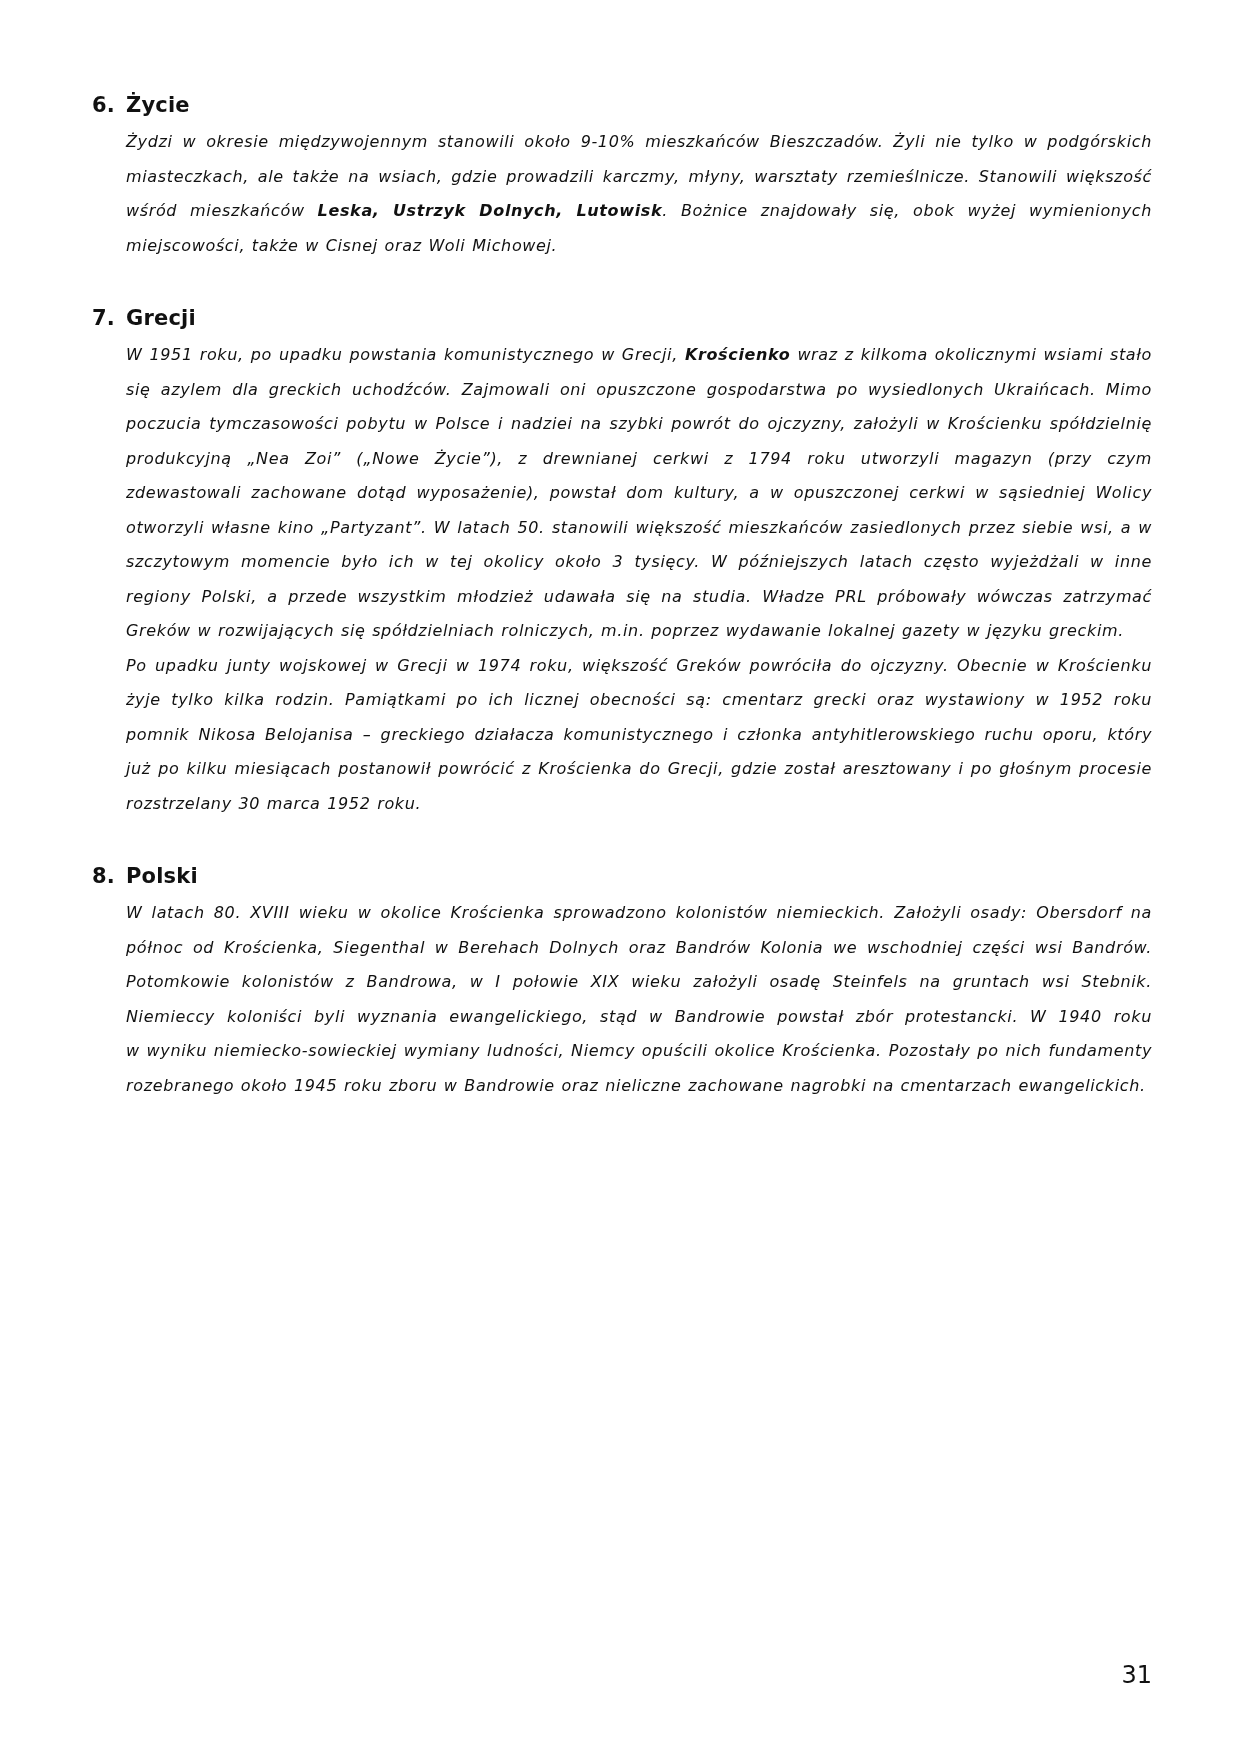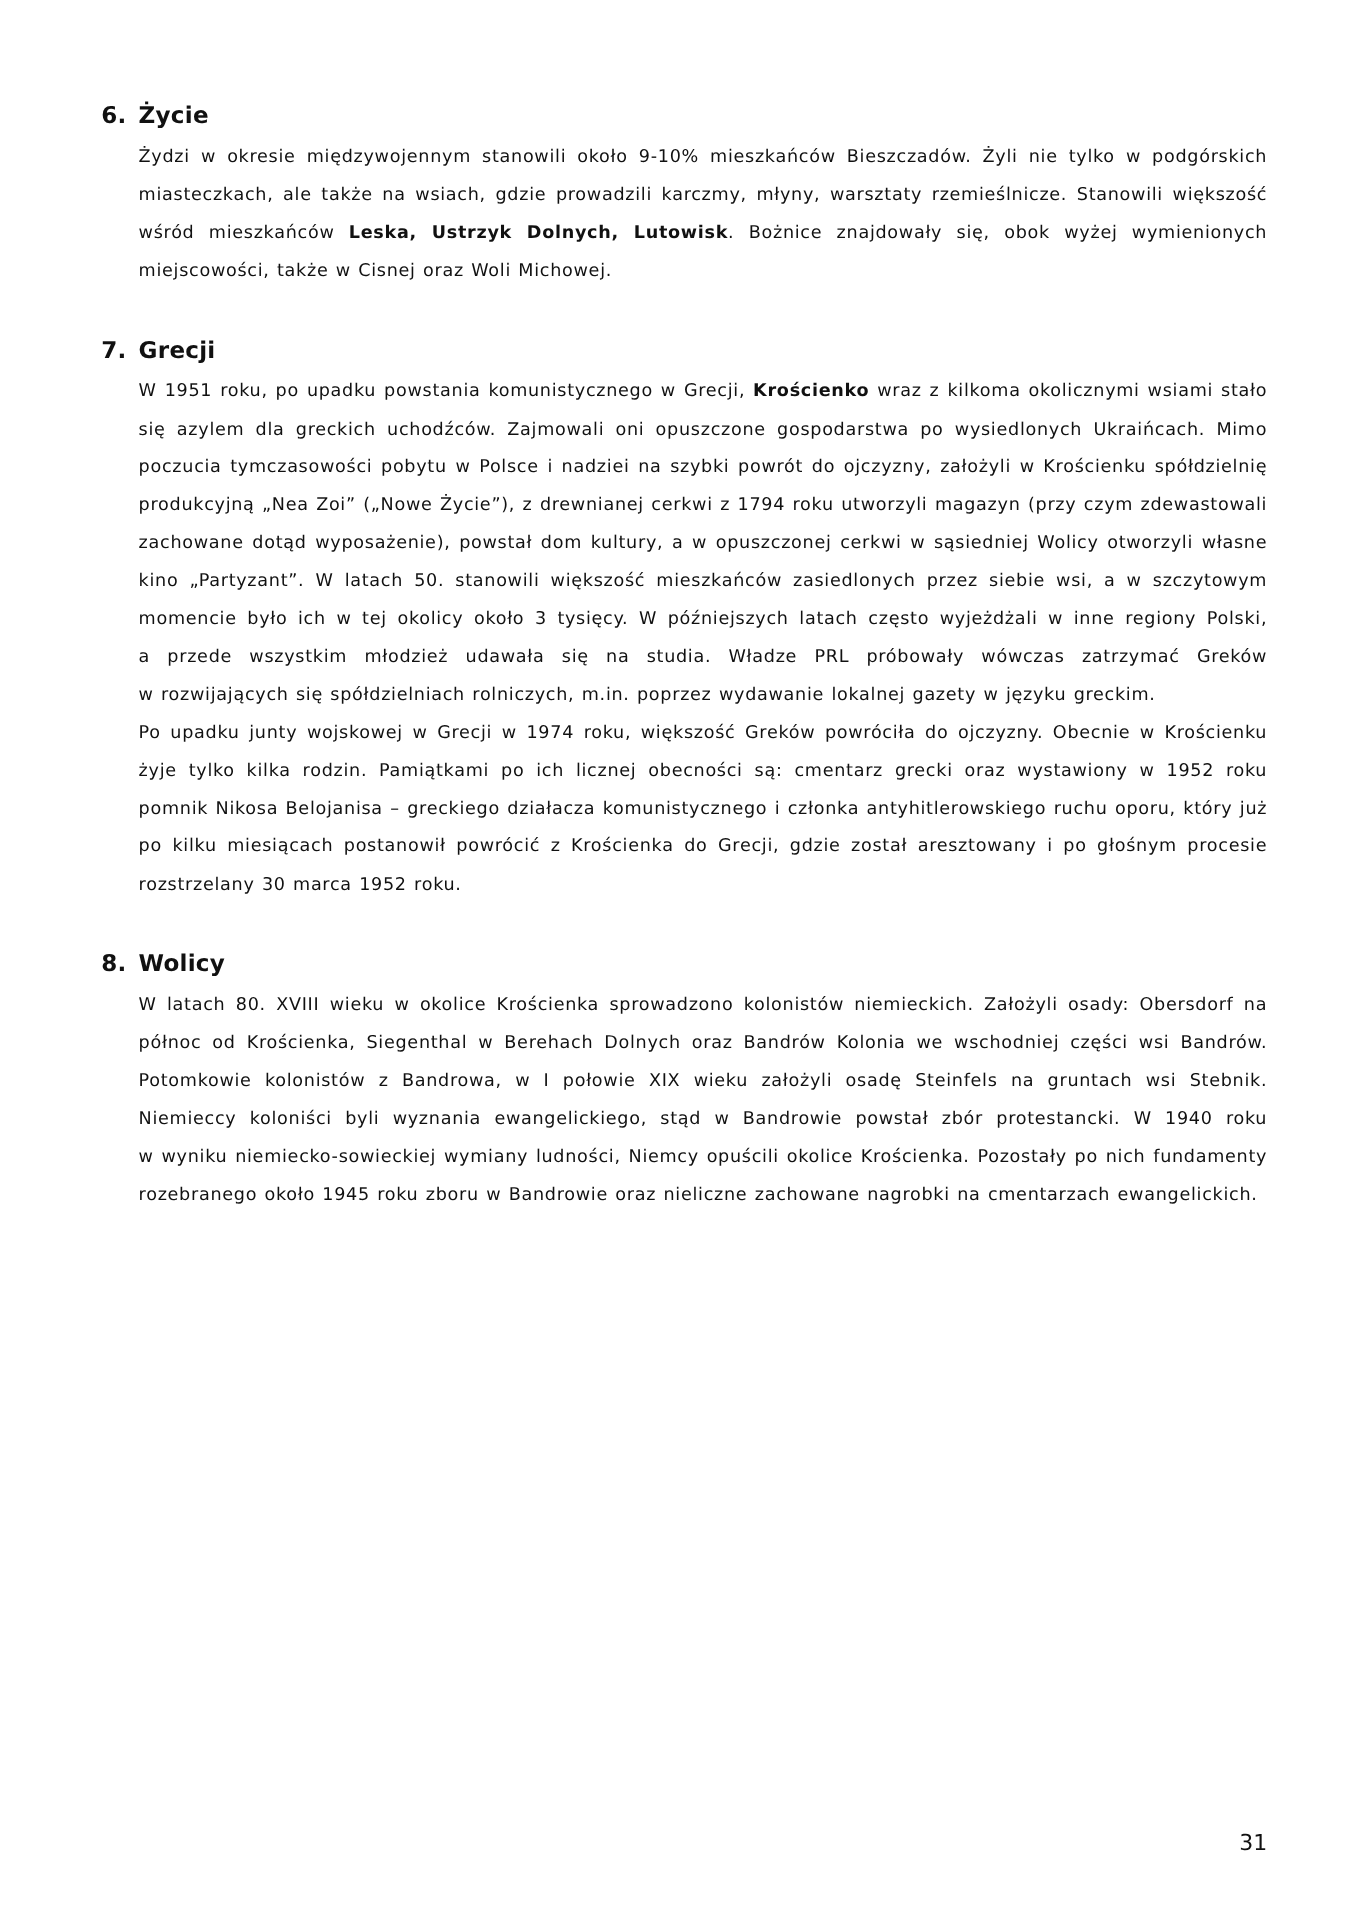--- a/index.html
+++ b/index.html
@@ -41,29 +41,30 @@
   }
   .paras {
     margin-left: 34px;
   }
   .para {
     font-size: 16px;
     line-height: 34.5px;
     text-align: justify;
     letter-spacing: 0.04em;
     word-spacing: 0.06em;
+    font-style: italic;
   }
   .para .bold {
     font-weight: bold;
   }
   .page-number {
     position: absolute;
     right: 89px;
     top: 1662px;
-    font-size: 20px;
+    font-size: 24px;
     line-height: 26px;
   }
 </style>
 </head>
 <body>
 
 <div class="doc">
 
   <div class="section">
     <div class="heading">
@@ -82,21 +83,21 @@
     </div>
     <div class="paras">
         <div class="para"><span>W&nbsp;1951 roku, po upadku powstania komunistycznego w&nbsp;Grecji, </span><span class="bold">Krościenko</span><span> wraz z&nbsp;kilkoma okolicznymi wsiami stało się azylem dla greckich uchodźców. Zajmowali oni opuszczone gospodarstwa po wysiedlonych Ukraińcach. Mimo poczucia tymczasowości pobytu w&nbsp;Polsce i&nbsp;nadziei na szybki powrót do ojczyzny, założyli w&nbsp;Krościenku spółdzielnię produkcyjną „Nea Zoi” („Nowe Życie”), z&nbsp;drewnianej cerkwi z&nbsp;1794 roku utworzyli magazyn (przy czym zdewastowali zachowane dotąd wyposażenie), powstał dom kultury, a&nbsp;w opuszczonej cerkwi w&nbsp;sąsiedniej Wolicy otworzyli własne kino „Partyzant”. W&nbsp;latach 50. stanowili większość mieszkańców zasiedlonych przez siebie wsi, a&nbsp;w szczytowym momencie było ich w&nbsp;tej okolicy około 3 tysięcy. W&nbsp;późniejszych latach często wyjeżdżali w&nbsp;inne regiony Polski, a&nbsp;przede wszystkim młodzież udawała się na studia. Władze PRL próbowały wówczas zatrzymać Greków w&nbsp;rozwijających się spółdzielniach rolniczych, m.in. poprzez wydawanie lokalnej gazety w&nbsp;języku greckim.</span></div>
         <div class="para"><span>Po upadku junty wojskowej w&nbsp;Grecji w&nbsp;1974 roku, większość Greków powróciła do ojczyzny. Obecnie w&nbsp;Krościenku żyje tylko kilka rodzin. Pamiątkami po ich licznej obecności są: cmentarz grecki oraz wystawiony w&nbsp;1952 roku pomnik Nikosa Belojanisa – greckiego działacza komunistycznego i&nbsp;członka antyhitlerowskiego ruchu oporu, który już po kilku miesiącach postanowił powrócić z&nbsp;Krościenka do Grecji, gdzie został aresztowany i&nbsp;po głośnym procesie rozstrzelany 30 marca 1952 roku.</span></div>
       </div>
   </div>
 
   <div class="section">
     <div class="heading">
       <span class="num">8.</span>
-      <span class="title">Wolicy</span>
+      <span class="title">Polski</span>
     </div>
     <div class="paras">
         <div class="para"><span>W&nbsp;latach 80. XVIII wieku w&nbsp;okolice Krościenka sprowadzono kolonistów niemieckich. Założyli osady: Obersdorf na północ od Krościenka, Siegenthal w&nbsp;Berehach Dolnych oraz Bandrów Kolonia we wschodniej części wsi Bandrów. Potomkowie kolonistów z&nbsp;Bandrowa, w&nbsp;I połowie XIX wieku założyli osadę Steinfels na gruntach wsi Stebnik. Niemieccy koloniści byli wyznania ewangelickiego, stąd w&nbsp;Bandrowie powstał zbór protestancki. W&nbsp;1940 roku w&nbsp;wyniku niemiecko-sowieckiej wymiany ludności, Niemcy opuścili okolice Krościenka. Pozostały po nich fundamenty rozebranego około 1945 roku zboru w&nbsp;Bandrowie oraz nieliczne zachowane nagrobki na cmentarzach ewangelickich.</span></div>
       </div>
   </div>
 
 </div>
 
 <div class="page-number">31</div>
 

